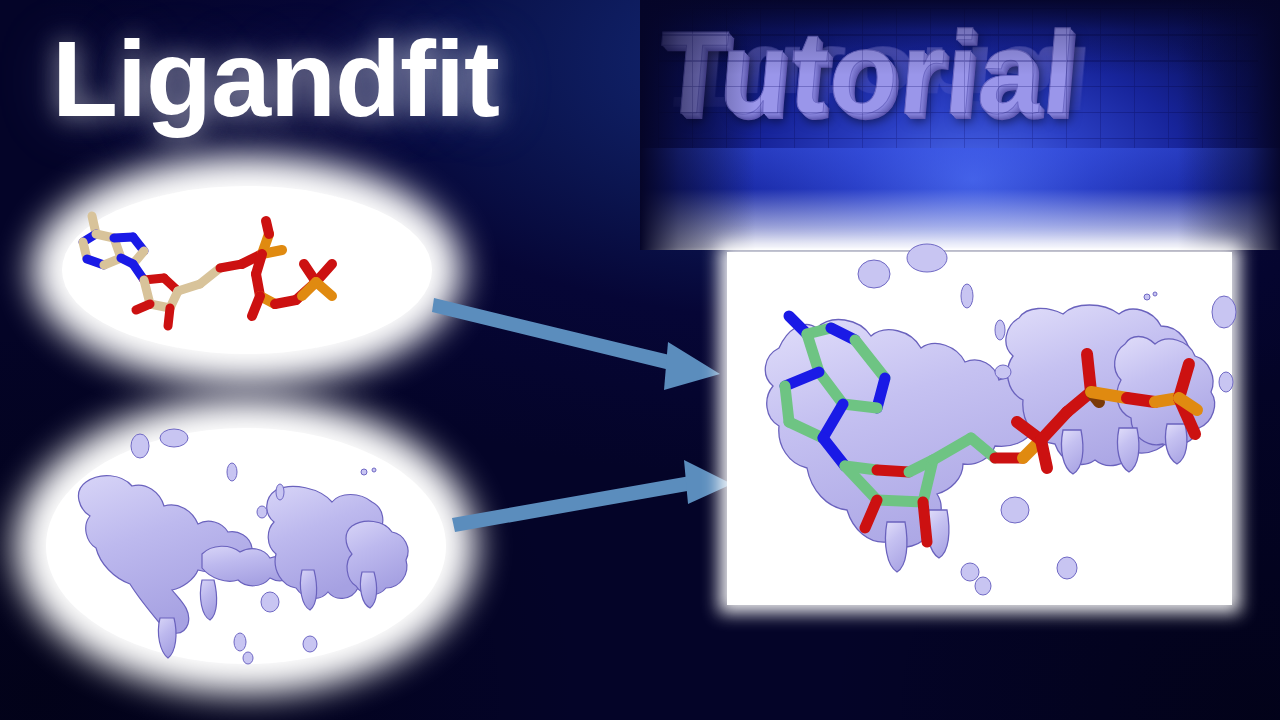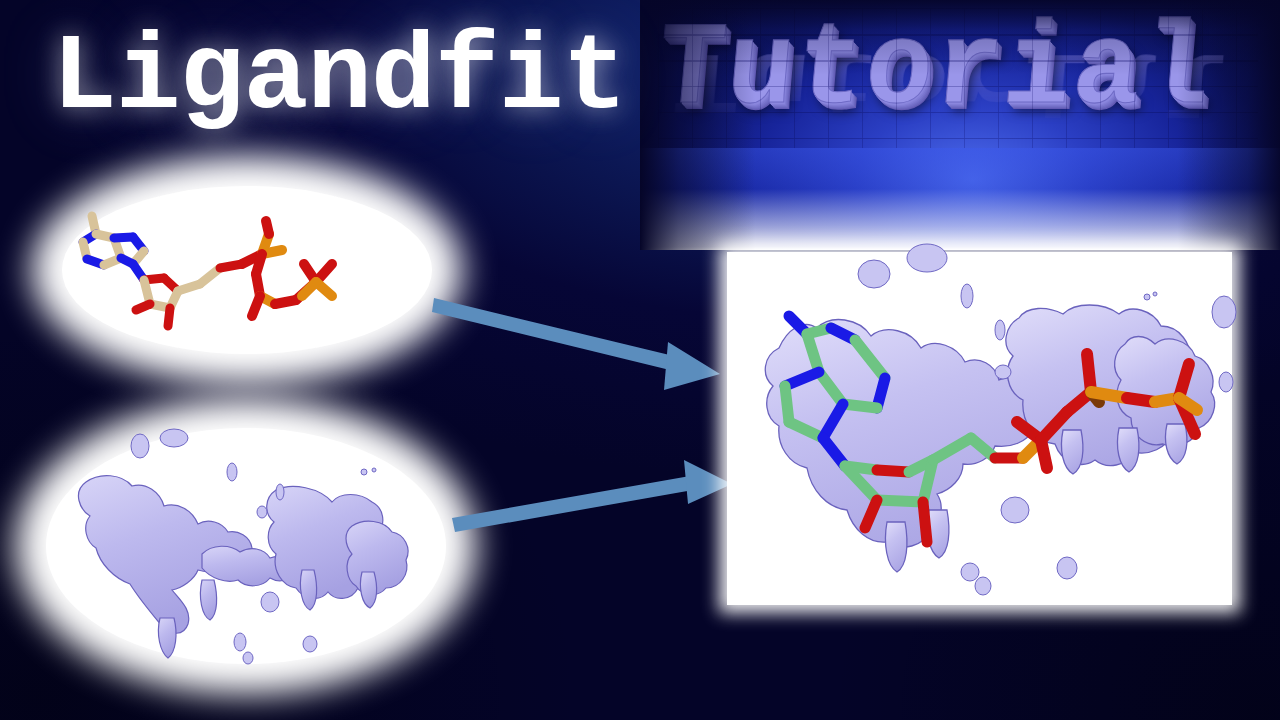--- a/index.html
+++ b/index.html
@@ -5,21 +5,21 @@
   html, body {
     margin: 0;
     padding: 0;
     background: #000;
   }
   #slide {
     position: relative;
     width: 1280px;
     height: 720px;
     overflow: hidden;
-    font-family: Liberation Mono, monospace;
+    font-family: Liberation Sans, sans-serif;
     background: #050530;
   }
   
   .bg-base {
     position: absolute;
     inset: 0;
     background:
       radial-gradient(ellipse 760px 420px at 62% 8%, #142a7a 0%, #0b1550 38%, #060636 62%, #040428 100%),
       linear-gradient(135deg, #0a0a3c 0%, #070735 45%, #04042a 100%);
   }

